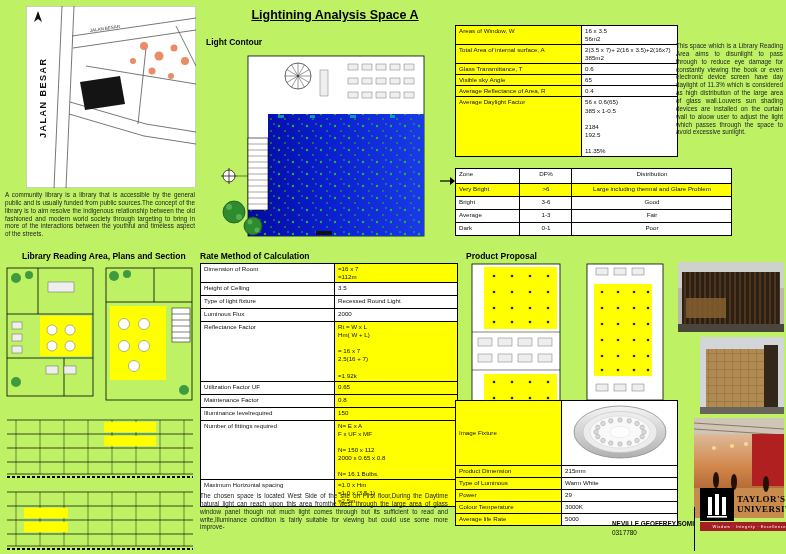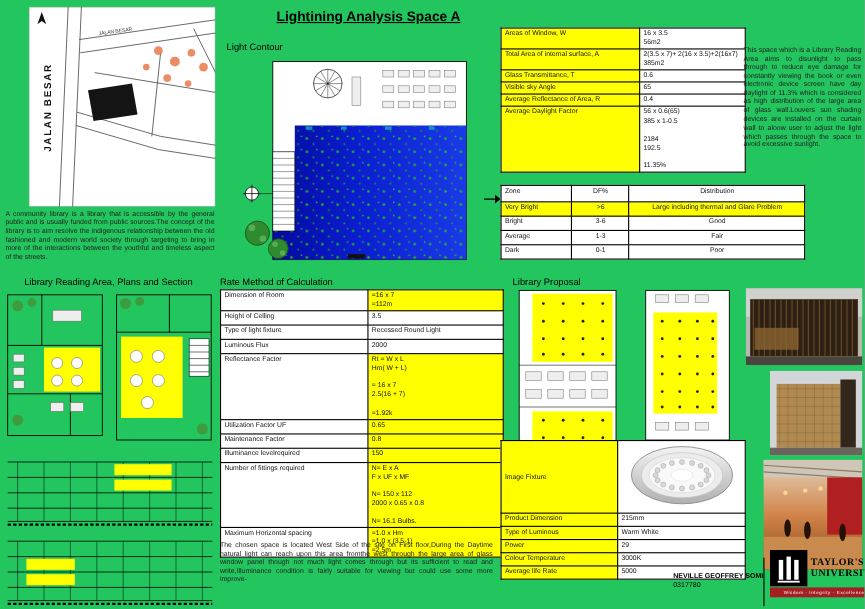--- a/index.html
+++ b/index.html
@@ -1,20 +1,20 @@
 <!DOCTYPE html>
 <html><head>
 <meta charset="utf-8">
 <style>
   html,body{margin:0;padding:0}
   body{font-family:"Liberation Sans",sans-serif;background:#9a9a9a}
-  #board{position:relative;width:786px;height:554px;background:#22c55e;margin:0 auto;overflow:hidden}
+  #board{position:relative;width:786px;height:554px;background:#bef264;margin:0 auto;overflow:hidden}
   .abs{position:absolute}
   #title{left:210px;top:8px;width:250px;text-align:center;font-size:12.5px;font-weight:bold;text-decoration:underline;color:#000}
-  .h2{font-size:8.5px;font-weight:normal;color:#000}
+  .h2{font-size:8.5px;font-weight:bold;color:#000}
   .para{font-size:6.3px;line-height:1.25;color:#222;text-align:justify}
   #intro{left:5px;top:191px;width:190px}
   #analysis{left:676px;top:42px;width:107px}
   #conclusion{left:200px;top:492px;width:248px}
   #plans-heading{left:22px;top:251px}
   #contour-heading{left:206px;top:37px}
   #lumen-heading{left:200px;top:251px}
   #proposal-heading{left:466px;top:251px}
   table{border-collapse:collapse;background:#fff}
   td{border:1px solid #000;font-size:6.2px;padding:1px 2px 1px 3px;vertical-align:top;color:#111;line-height:1.3}
@@ -38,21 +38,21 @@
   #fixture-table{left:455px;top:400px}
   #fixture-table .flbl{width:100px}
   #fixture-table .fval{width:110px}
   #fixture-table td{height:9px}
   #fixture-table .fimg{text-align:center;padding:2px}
   #arrow{left:440px;top:175px}
   #credits{left:612px;top:520px;font-size:6.4px;color:#000}
   #credits .cname{font-weight:bold}
   #credits .cid{margin-top:2px}
   #logo-divider{left:694px;top:507px;width:1px;height:44px;background:#000}
-  #logo{left:700px;top:500px;width:86px;height:45px;display:grid;grid-template-columns:34px 1fr;grid-template-rows:33px 9px;column-gap:3px;row-gap:1px}
+  #logo{left:700px;top:488px;width:86px;height:45px;display:grid;grid-template-columns:34px 1fr;grid-template-rows:33px 9px;column-gap:3px;row-gap:1px}
   #logo-mark{background:#000;display:flex;align-items:center;justify-content:center}
   #logo-text{display:flex;flex-direction:column;justify-content:center}
   .lt1,.lt2{font-family:"Liberation Serif",serif;font-weight:bold;font-size:9px;letter-spacing:.5px;line-height:1.08;color:#000}
   #logo-tagline{grid-column:1/3;background:#a31f24;color:#fff;font-size:4px;display:flex;align-items:center;justify-content:center;letter-spacing:.6px}
 </style>
 </head>
 <body>
 
 <div id="board">
 
@@ -405,21 +405,21 @@
           <td class="lbl">Maximum Horizontal spacing</td>
           <td class="val pre ylw">=1.0 x Hm
 =1.0 x (3.5-1)
 =2.5m</td>
         </tr>
   </tbody>
     </table>
 
   <div id="conclusion" class="abs para">The chosen space is located West Side of the site on First floor,During the Daytime natural light can reach upon this area fromthe west through the large area of glass window panel though not much light comes through but its sufficient to read and write,Illuminance condition is fairly suitable for viewing but could use some more improve-</div>
 
-  <div id="proposal-heading" class="abs h2">Library Proposal</div>
+  <div id="proposal-heading" class="abs h2">Product Proposal</div>
 
   <svg class="abs" style="left:468px;top:262px" width="96" height="194" viewBox="0 0 96 194">
     <rect x="4" y="2" width="88" height="188" fill="#fff" stroke="#000" stroke-width="0.8"></rect>
     <rect x="16" y="5" width="73" height="62" fill="#ffff00"></rect>
     <rect x="16" y="112" width="73" height="74" fill="#ffff00"></rect>
     <g fill="#222">
       <circle cx="26" cy="14" r="1.3"></circle>
         <circle cx="44" cy="14" r="1.3"></circle>
         <circle cx="62" cy="14" r="1.3"></circle>
         <circle cx="80" cy="14" r="1.3"></circle>

